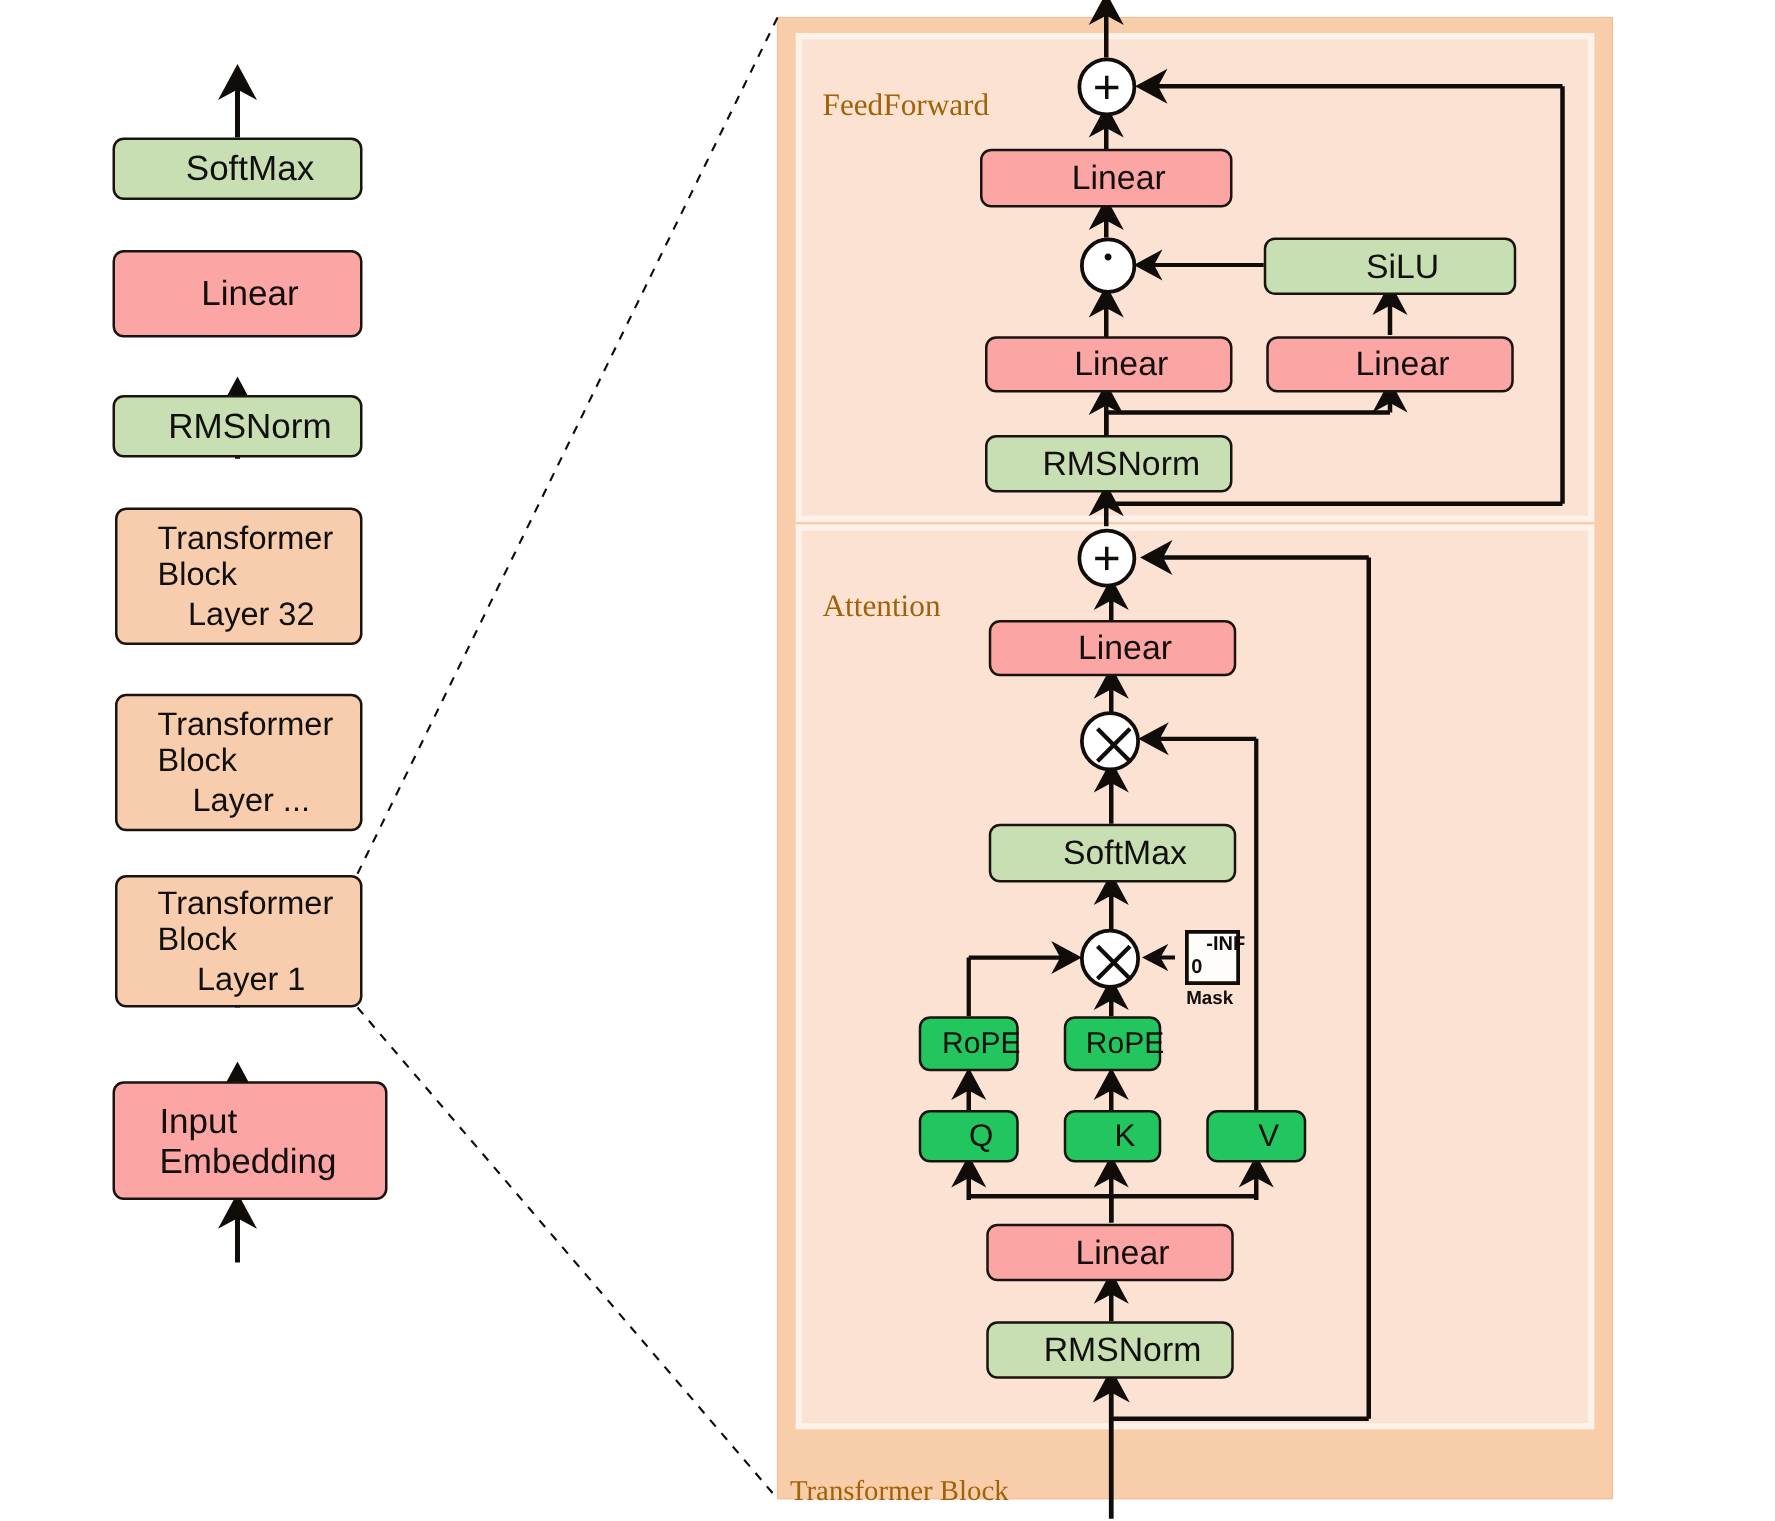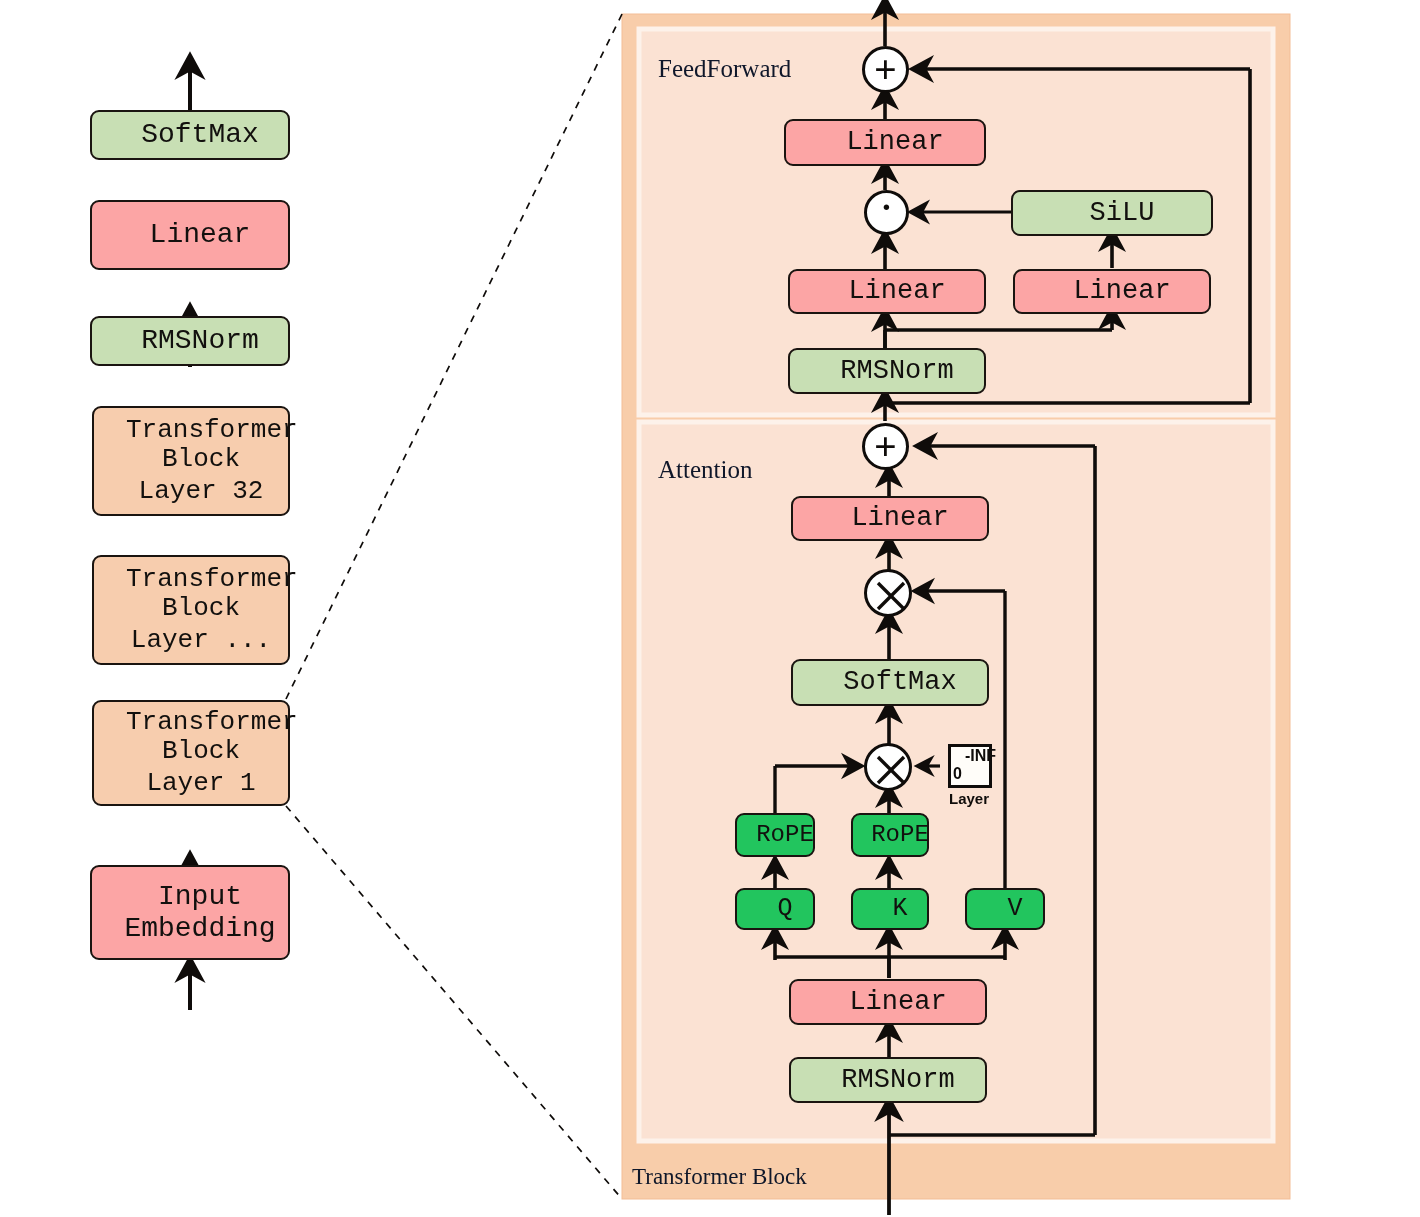--- a/index.html
+++ b/index.html
@@ -28,39 +28,39 @@
     position: absolute;
     box-sizing: border-box;
     border: 2.5px solid #1a1410;
     border-radius: 9px;
     display: flex;
     flex-direction: column;
     align-items: center;
     justify-content: center;
     color: #12100e;
     line-height: 1.12;
-    text-align: center;
-    font-family: Liberation Mono, monospace;
+    font-family: Liberation Sans, sans-serif;
     padding-left: 20px;
   }
   .fill-blue  { background: #fca5a5; }
   .fill-green { background: #c8dfb4; }
   .fill-orange{ background: #f7cdae; }
   .fill-blue2 { background: #22c55e; }
 
   .sub-label {
     font-size: 26px;
     margin-top: 2px;
   }
   .panel-title {
     position: absolute;
     font-size: 25px;
-    color: #0f172a;
+    color: #a16207;
     font-family: "Liberation Serif", "DejaVu Serif", serif;
     white-space: nowrap;
+    margin-top: 16px;
   }
   .op-node {
     position: absolute;
     box-sizing: border-box;
     border: 3px solid #0f0c0a;
     border-radius: 50%;
     background: #ffffff;
   }
   .mask-box {
     position: absolute;
@@ -208,21 +208,21 @@
   <div class="nodebox fill-orange" style="left:92px; top:555px; width:198px; height:110px; font-size:26px;">
     <span style="max-width:150px;">Transformer Block</span>
     <span class="sub-label">Layer ...</span>
   </div>
 
   <div class="nodebox fill-orange" style="left:92px; top:700px; width:198px; height:106px; font-size:26px;">
     <span style="max-width:150px;">Transformer Block</span>
     <span class="sub-label">Layer 1</span>
   </div>
 
-  <div class="nodebox fill-blue" style="left:90px; top:865px; width:200px; height:95px; font-size:28px;">
+  <div class="nodebox fill-blue" style="left:90px; top:865px; width:220px; height:95px; font-size:28px;">
     <span style="max-width:165px;">Input Embedding</span>
   </div>
 
   <div class="panel-title" style="left:658px; top:55px;">FeedForward</div>
 
   <div class="panel-title" style="left:658px; top:456px;">Attention</div>
 
   <div class="panel-title" style="left:632px; top:1164px; font-size:23px;">Transformer Block</div>
 
   <div class="op-node" style="left:862px; top:46px; width:47px; height:47px; display:flex; align-items:center; justify-content:center; font-size:40px; font-weight:bold; color:#0f0c0a; line-height:0.7;">
@@ -275,21 +275,21 @@
   <div class="op-node" style="left:864px; top:743px; width:48px; height:48px;">
     <svg width="48" height="48" viewBox="0 0 48 48" style="display:block;">
       <line x1="11" y1="11" x2="37" y2="37" stroke="#0f0c0a" stroke-width="3.4"></line>
       <line x1="37" y1="11" x2="11" y2="37" stroke="#0f0c0a" stroke-width="3.4"></line>
     </svg>
   </div>
 
   <div class="mask-box" style="left:948px; top:744px; width:44px; height:44px;"></div>
   <div class="mask-zero" style="left:953px; top:765px;">0</div>
   <div class="mask-inf" style="left:965px; top:747px;">-INF</div>
-  <div class="mask-caption" style="left:949px; top:790px;">Layer</div>
+  <div class="mask-caption" style="left:949px; top:790px;">Mask</div>
 
   <div class="nodebox fill-blue2" style="left:735px; top:813px; width:80px; height:44px; font-size:24px;">
     <span>RoPE</span>
   </div>
 
   <div class="nodebox fill-blue2" style="left:851px; top:813px; width:78px; height:44px; font-size:24px;">
     <span>RoPE</span>
   </div>
 
   <div class="nodebox fill-blue2" style="left:735px; top:888px; width:80px; height:42px; font-size:25px;">

